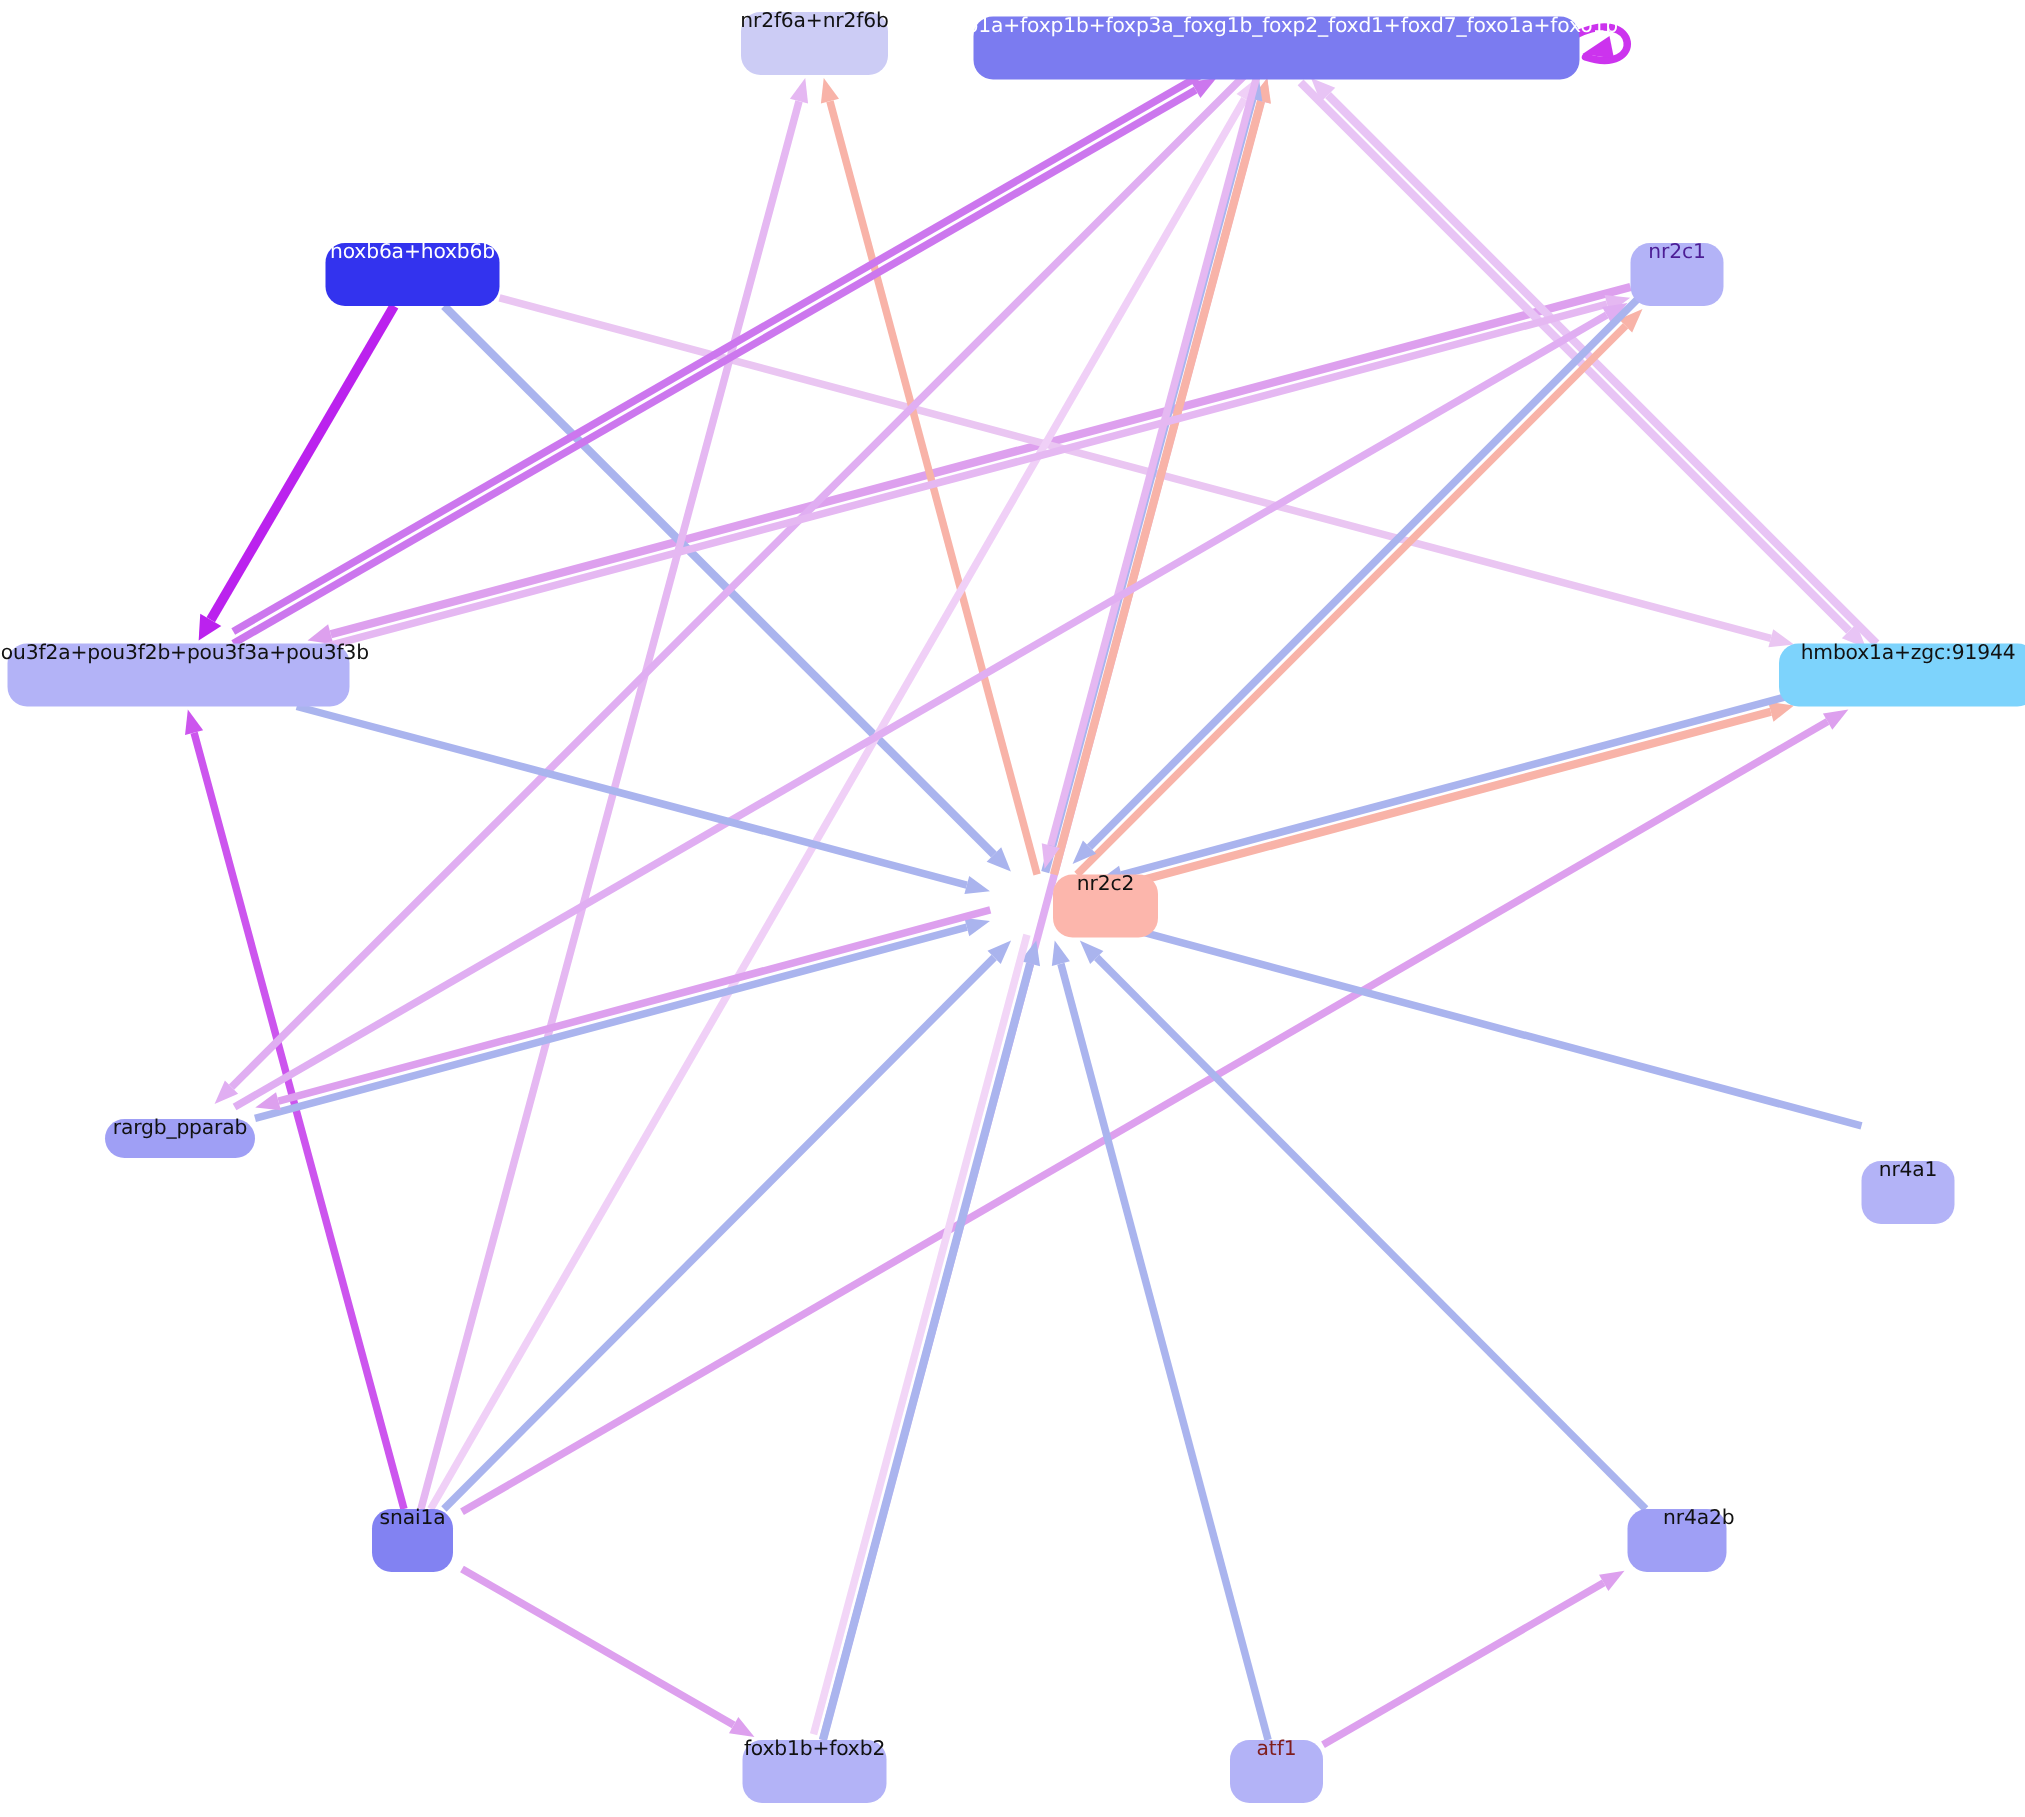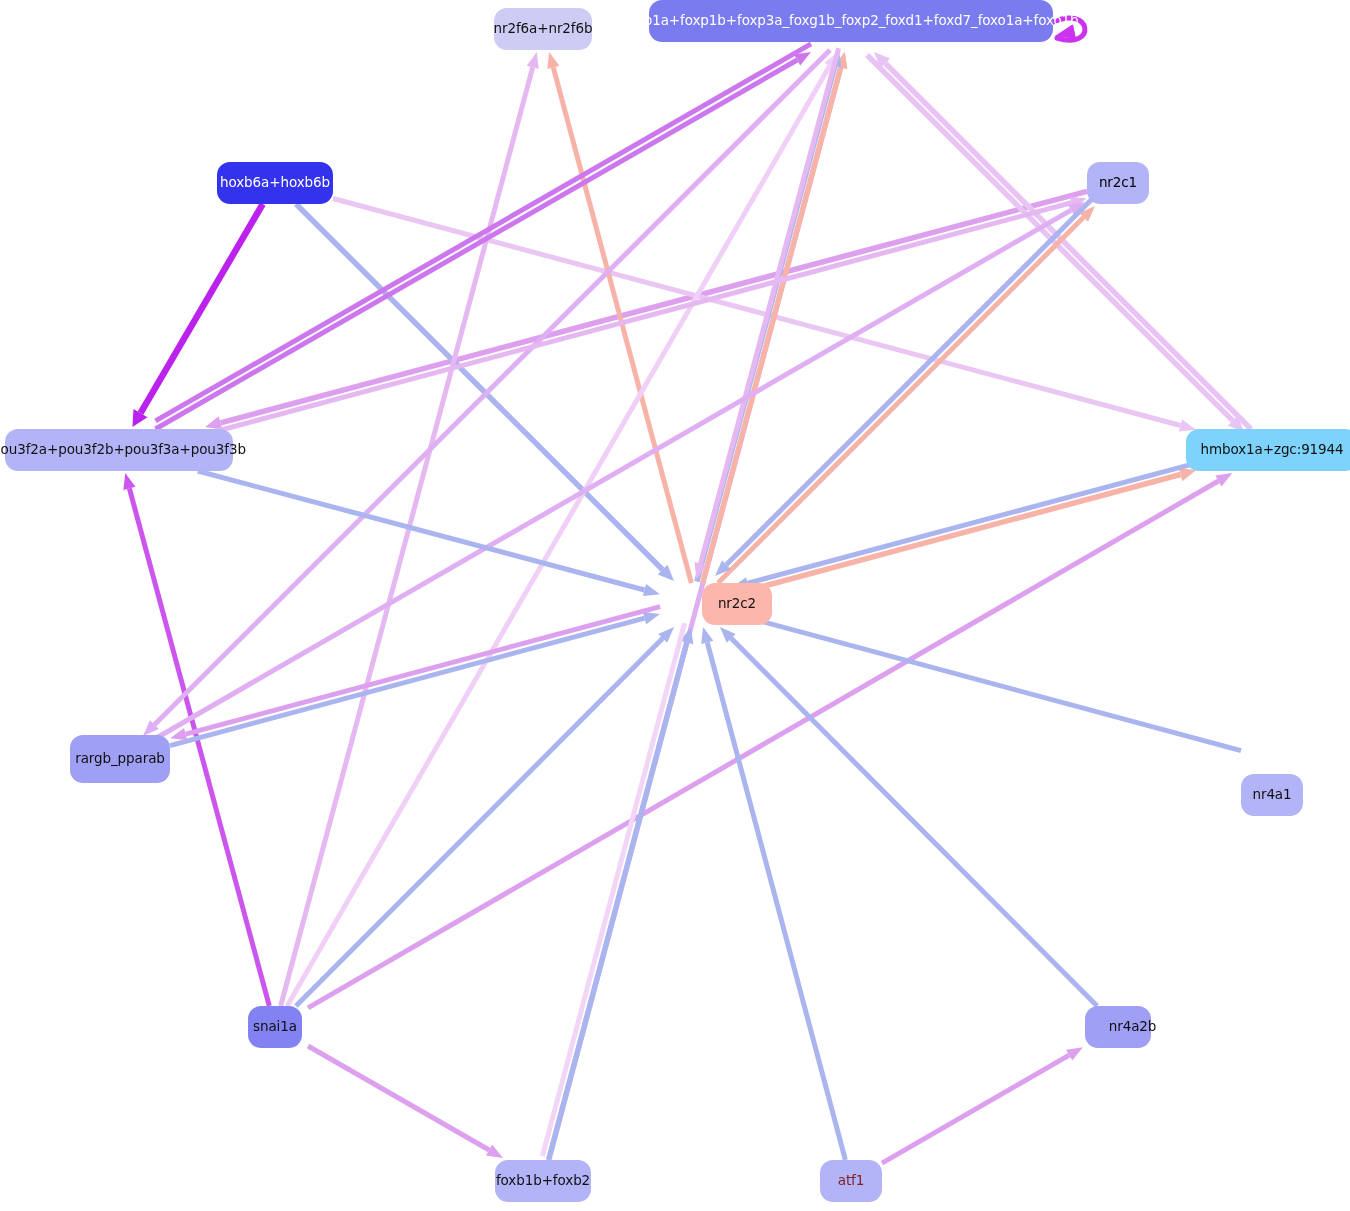--- a/index.html
+++ b/index.html
@@ -23,21 +23,21 @@
     position: absolute;
     left: 0;
     top: 0;
     width: 1350px;
     height: 1211px;
   }
   .node {
     position: absolute;
     box-sizing: border-box;
     display: flex;
-    align-items: center;
+    align-items: flex-start;
     justify-content: center;
     border-radius: 13px;
     font-size: 13.5px;
     letter-spacing: -0.1px;
     white-space: nowrap;
     transform: translate(-50%, -50%);
     padding: 0 11px;
     line-height: 1;
   }
   .node-label {
@@ -189,39 +189,39 @@
         <polygon points="1083,1047.187265917603 1072.2628466883032,1060.5953246421582 1066.0174863241948,1049.7673297251654" fill="#dda0ee"></polygon>
       </g>
       <g>
         <line x1="684.6318919864149" y1="623.1949023909868" x2="542.375392852966" y2="1156.194902390987" stroke="#f2d6f7" stroke-width="5" stroke-linecap="butt"></line>
       </g>
     </svg>
   <div id="node-layer">
       <div class="node" style="left: 543px; top: 29px; width: 98px; height: 42px; background: rgb(204, 204, 245); color: rgb(17, 17, 17);">
         <span class="node-label">nr2f6a+nr2f6b</span>
       </div>
-      <div class="node" style="left: 851px; top: 21px; width: 404px; height: 42px; background: rgb(123, 123, 240); color: rgb(255, 255, 255);">
+      <div class="node" style="left: 851px; top: 32px; width: 404px; height: 42px; background: rgb(123, 123, 240); color: rgb(255, 255, 255);">
         <span class="node-label">foxp1a+foxp1b+foxp3a_foxg1b_foxp2_foxd1+foxd7_foxo1a+foxo1b</span>
       </div>
       <div class="node" style="left: 275px; top: 183px; width: 116px; height: 42px; background: rgb(51, 51, 238); color: rgb(255, 255, 255);">
         <span class="node-label">hoxb6a+hoxb6b</span>
       </div>
-      <div class="node" style="left: 1118px; top: 183px; width: 62px; height: 42px; background: rgb(179, 179, 247); color: #000000;">
+      <div class="node" style="left: 1118px; top: 183px; width: 62px; height: 42px; background: rgb(179, 179, 247); color: #4c1d95;">
         <span class="node-label">nr2c1</span>
       </div>
       <div class="node" style="left: 119px; top: 450px; width: 228px; height: 42px; background: rgb(179, 179, 247); color: rgb(17, 17, 17);">
         <span class="node-label">pou3f2a+pou3f2b+pou3f3a+pou3f3b</span>
       </div>
       <div class="node" style="left: 1272px; top: 450px; width: 172px; height: 42px; background: #7dd3fc; color: rgb(17, 17, 17);">
         <span class="node-label">hmbox1a+zgc:91944</span>
       </div>
       <div class="node" style="left: 697px; top: 604px; width: 70px; height: 42px; background: rgb(252, 182, 172); color: rgb(17, 17, 17); margin-left: 40px;">
         <span class="node-label">nr2c2</span>
       </div>
-      <div class="node" style="left: 120px; top: 759px; width: 100px; height: 48px; background: rgb(159, 159, 245); color: rgb(17, 17, 17);">
+      <div class="node" style="left: 120px; top: 759px; width: 100px; height: 26px; background: rgb(159, 159, 245); color: rgb(17, 17, 17);">
         <span class="node-label">rargb_pparab</span>
       </div>
       <div class="node" style="left: 1272px; top: 759px; width: 62px; height: 42px; background: rgb(179, 179, 247); color: rgb(17, 17, 17); margin-top: 36px;">
         <span class="node-label">nr4a1</span>
       </div>
       <div class="node" style="left: 275px; top: 1027px; width: 54px; height: 42px; background: rgb(130, 130, 242); color: rgb(17, 17, 17);">
         <span class="node-label">snai1a</span>
       </div>
       <div class="node" style="left: 1118px; top: 1027px; width: 66px; height: 42px; background: rgb(159, 159, 245); color: rgb(17, 17, 17); padding-left: 40px;">
         <span class="node-label">nr4a2b</span>

